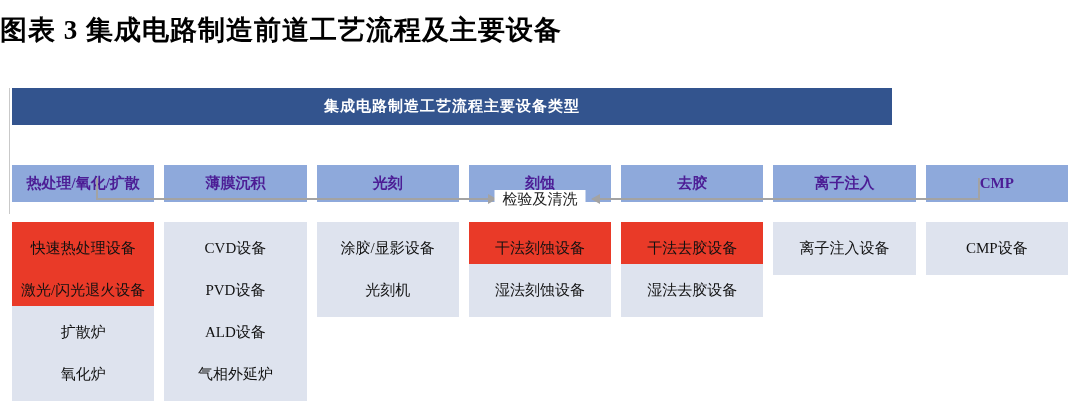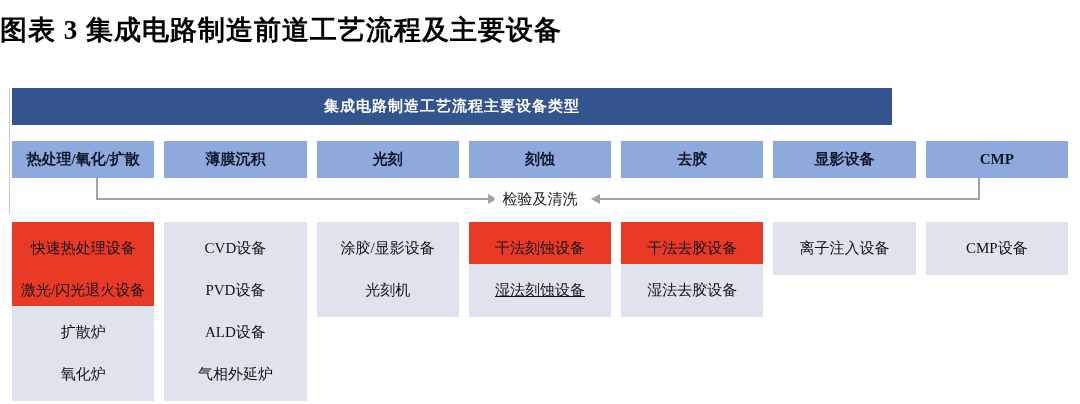--- a/index.html
+++ b/index.html
@@ -21,21 +21,21 @@
   .banner{position:absolute;left:12px;top:88px;width:880px;height:37px;
           background:var(--dark_blue);display:flex;align-items:center;justify-content:center;}
   .banner span{color:#fff;font-size:15px;font-weight:bold;letter-spacing:1px;}
 
   .grid{position:absolute;left:12px;top:141px;width:1056px;
         display:grid;grid-template-columns:repeat(7,1fr);column-gap:10px;
         grid-template-rows:37px 44px 42px 42px 42px 42px;}
 
   .cat{background:var(--category_blue);height:37px;
        display:flex;align-items:center;justify-content:center;
-       font-size:15px;font-weight:bold;color:#0f172a;}
+       font-size:15px;font-weight:bold;color:#4c1d95;margin-top:24px;}
 
   .eq{background:var(--box_blue);height:53px;align-self:start;
       display:flex;align-items:center;justify-content:center;
       font-size:15px;color:#111;}
   .eq.hl{background:var(--highlight_red);}
 
   .arrow-row{grid-column:1 / -1;grid-row:2;position:relative;height:28px;}
   .v-line{position:absolute;top:0;height:21px;width:0;border-left:2px solid var(--arrow_gray);}
   .v-line.vl{left:84px;}
   .v-line.vr{left:966px;}
@@ -82,24 +82,24 @@
       <div class="cat" style="grid-area: 1 / 2;">薄膜沉积</div>
       <div class="eq" style="grid-area: 4 / 2;">PVD设备</div>
       <div class="eq" style="grid-area: 3 / 2;">CVD设备</div>
       <div class="eq" style="grid-area: 5 / 2;">ALD设备</div>
       <div class="eq" style="grid-area: 6 / 2;">气相外延炉</div>
       <div class="cat" style="grid-area: 1 / 3;">光刻</div>
       <div class="eq" style="grid-area: 3 / 3;">涂胶/显影设备</div>
       <div class="eq" style="grid-area: 4 / 3;">光刻机</div>
       <div class="cat" style="grid-area: 1 / 4;">刻蚀</div>
       <div class="eq hl" style="grid-area: 3 / 4;">干法刻蚀设备</div>
-      <div class="eq" style="grid-area: 4 / 4; text-decoration: underline;">湿法刻蚀设备</div>
+      <div class="eq" style="grid-area: 4 / 4;">湿法刻蚀设备</div>
       <div class="cat" style="grid-area: 1 / 5;">去胶</div>
       <div class="eq hl" style="grid-area: 3 / 5;">干法去胶设备</div>
       <div class="eq" style="grid-area: 4 / 5;">湿法去胶设备</div>
-      <div class="cat" style="grid-area: 1 / 6;">显影设备</div>
+      <div class="cat" style="grid-area: 1 / 6;">离子注入</div>
       <div class="eq" style="grid-area: 3 / 6;">离子注入设备</div>
       <div class="cat" style="grid-area: 1 / 7;">CMP</div>
       <div class="eq" style="grid-area: 3 / 7;">CMP设备</div>
     </div>
 
   <div class="edge-line"></div>
 </div>
 
 </body></html>

